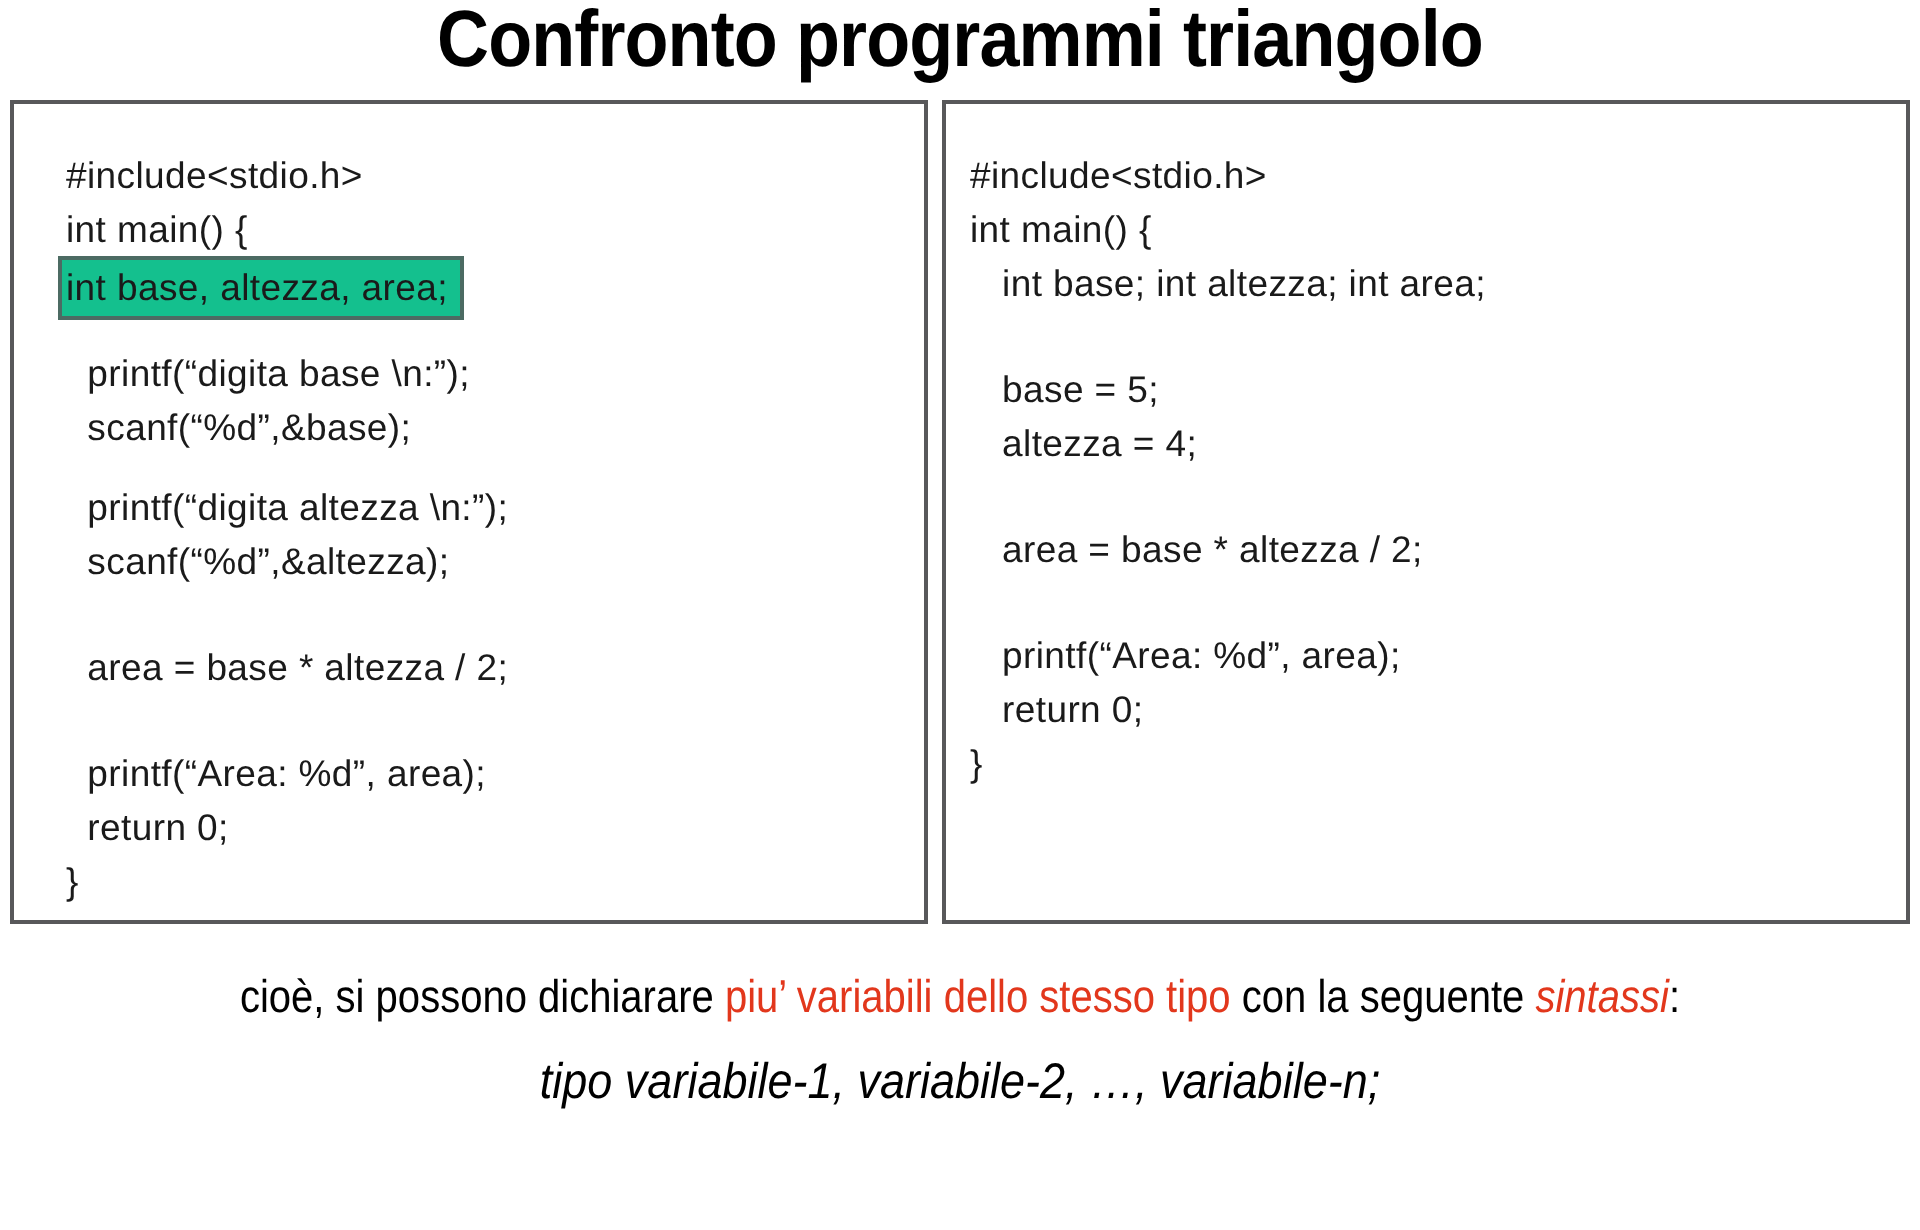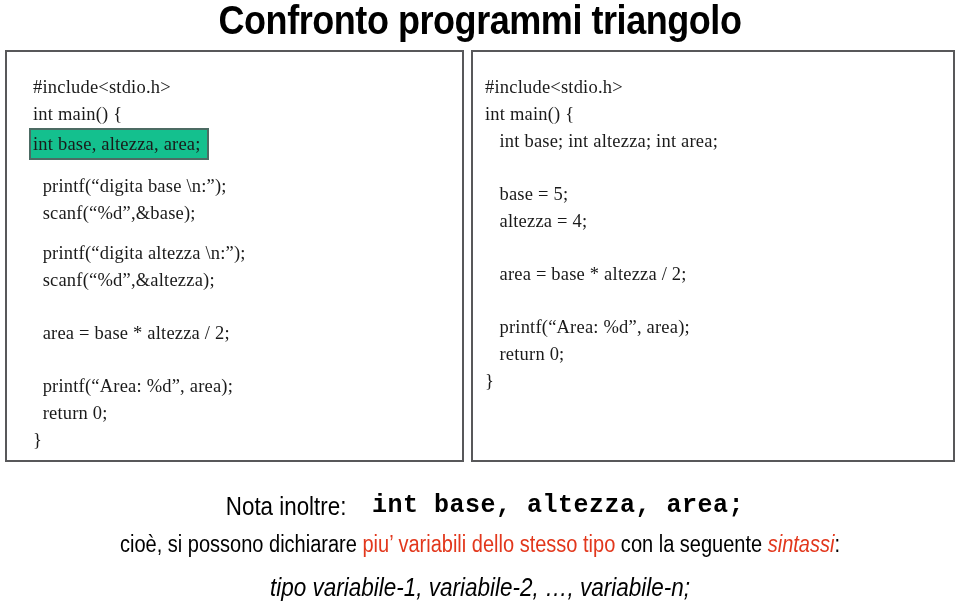--- a/index.html
+++ b/index.html
@@ -50,21 +50,21 @@
     height: 412px;
   }
   #code-panel-right {
     left: 471px;
     top: 50px;
     width: 484px;
     height: 412px;
   }
 
   .code-block {
-    font-family: Liberation Serif, serif;
+    font-family: Liberation Sans, sans-serif;
     font-size: 18.5px;
     line-height: 27px;
     color: #1a1a1a;
     white-space: pre;
     letter-spacing: 0.2px;
   }
   #code-panel-left .code-block {
     position: absolute;
     left: 26px;
     top: 22px;
@@ -162,23 +162,20 @@
 <div class="code-panel" id="code-panel-left" style="border-color: rgb(88, 88, 90);">
   <div class="code-block" id="left-code"><div class="code-line">#include&lt;stdio.h&gt;</div><div class="code-line">int main() {</div><div><div class="code-line highlighted" style="background: rgb(20, 192, 142); border-color: rgb(76, 107, 99);">int base, altezza, area;</div></div><div class="code-line blank"></div><div class="code-line">  printf(“digita base \n:”);</div><div class="code-line">  scanf(“%d”,&amp;base);</div><div class="code-line blank"></div><div class="code-line">  printf(“digita altezza \n:”);</div><div class="code-line">  scanf(“%d”,&amp;altezza);</div><div class="code-line blank"></div><div class="code-line blank"></div><div class="code-line">  area = base * altezza / 2;</div><div class="code-line blank"></div><div class="code-line blank"></div><div class="code-line">  printf(“Area: %d”, area);</div><div class="code-line">  return 0;</div><div class="code-line">}</div></div>
 </div>
 
 <div class="code-panel" id="code-panel-right" style="border-color: rgb(88, 88, 90);">
   <div class="code-block" id="right-code"><div class="code-line">#include&lt;stdio.h&gt;</div><div class="code-line">int main() {</div><div class="code-line">   int base; int altezza; int area;</div><div class="code-line blank"></div><div class="code-line blank"></div><div class="code-line">   base = 5;</div><div class="code-line">   altezza = 4;</div><div class="code-line blank"></div><div class="code-line blank"></div><div class="code-line">   area = base * altezza / 2;</div><div class="code-line blank"></div><div class="code-line blank"></div><div class="code-line">   printf(“Area: %d”, area);</div><div class="code-line">   return 0;</div><div class="code-line">}</div></div>
 </div>
 
 <div id="note-area">
 
-  <div id="note-line-1">
-    <span id="note-label">Nota inoltre:</span><span id="note-code">int base, altezza, area;</span>
-  </div>
 
   <div id="note-line-2">
     <span>cioè, si possono dichiarare </span><span class="accent" style="color: rgb(226, 55, 28);">piu’ variabili dello stesso tipo</span><span> con la seguente </span><span class="accent-italic" style="color: rgb(226, 55, 28);">sintassi</span><span>:</span>
   </div>
 
   <div id="note-line-3">tipo variabile-1, variabile-2, …, variabile-n;</div>
 
 </div>
 
 </body></html>

